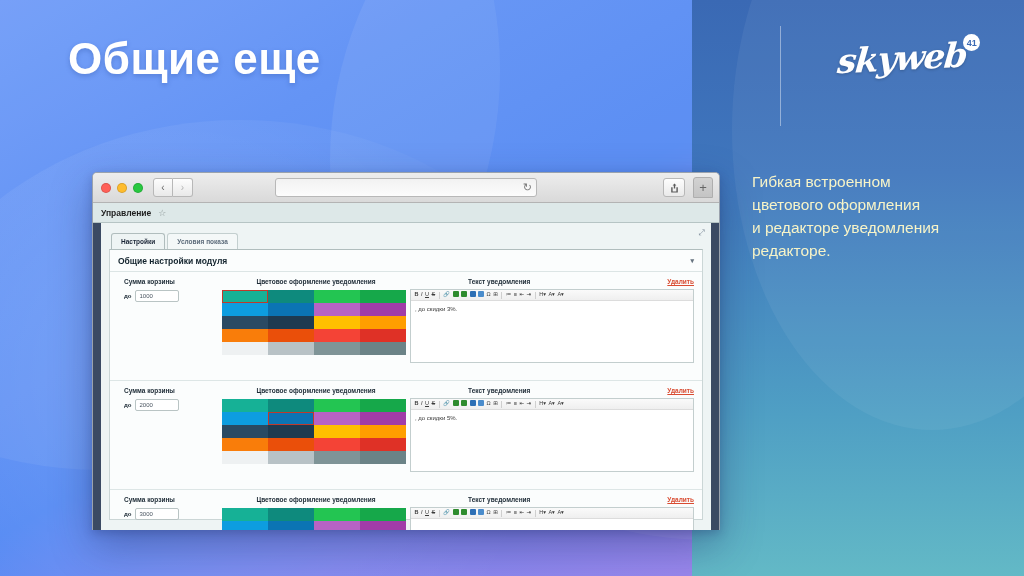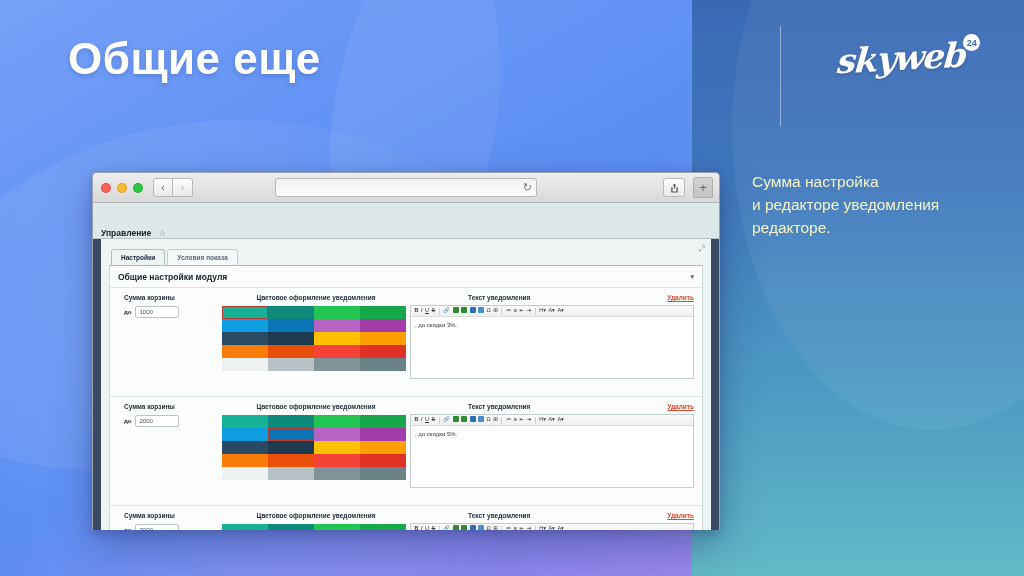--- a/index.html
+++ b/index.html
@@ -128,23 +128,23 @@
     display: flex; align-items: center; justify-content: center;
   }
   .plus-btn {
     position: absolute; right: 6px; width: 20px; height: 21px;
     background: linear-gradient(180deg,#d2d2d2,#c4c4c4);
     border: 1px solid #aeaeae; border-radius: 3px 3px 0 0;
     display: flex; align-items: center; justify-content: center;
     font-size: 13px; color: #666;
   }
   .tabbar {
-    height: 36px; background: #dde8e8;
+    height: 20px; background: #dde8e8;
     border-bottom: 1px solid #b6c4c4;
-    display: flex; align-items: flex-end; padding: 0 8px;
+    display: flex; align-items: center; padding: 0 8px;
     font-size: 8.5px; font-weight: bold; color: #1d1d1d;
   }
   .tab-star { margin-left: 7px; color: #8d9797; font-size: 9px; font-weight: normal; }
 
   
   .page {
     height: 307px; background: #eef4f4;
     position: relative; overflow: hidden;
     border-left: 8px solid #3b4a63;
     border-right: 8px solid #3b4a63;
@@ -241,25 +241,26 @@
   <div class="bg-right">
     <div class="bg-right-ellipse"></div>
   </div>
   <div class="bg-divider"></div>
 </div>
 
 <div class="headline">Общие еще</div>
 
 <div class="logo">
   <span class="logo-word">skyweb</span>
-  <span class="logo-badge">24</span>
+  <span class="logo-badge">41</span>
 </div>
 
 <div class="description">
-  <div>Сумма настройка</div>
+  <div>Гибкая встроенном</div>
+  <div>цветового оформления</div>
   <div>и редакторе уведомления</div>
   <div>редакторе.</div>
 </div>
 
 <div class="browser">
 
   <div class="titlebar">
     <div class="lights">
       <div class="light l-red"></div>
       <div class="light l-yellow"></div>

